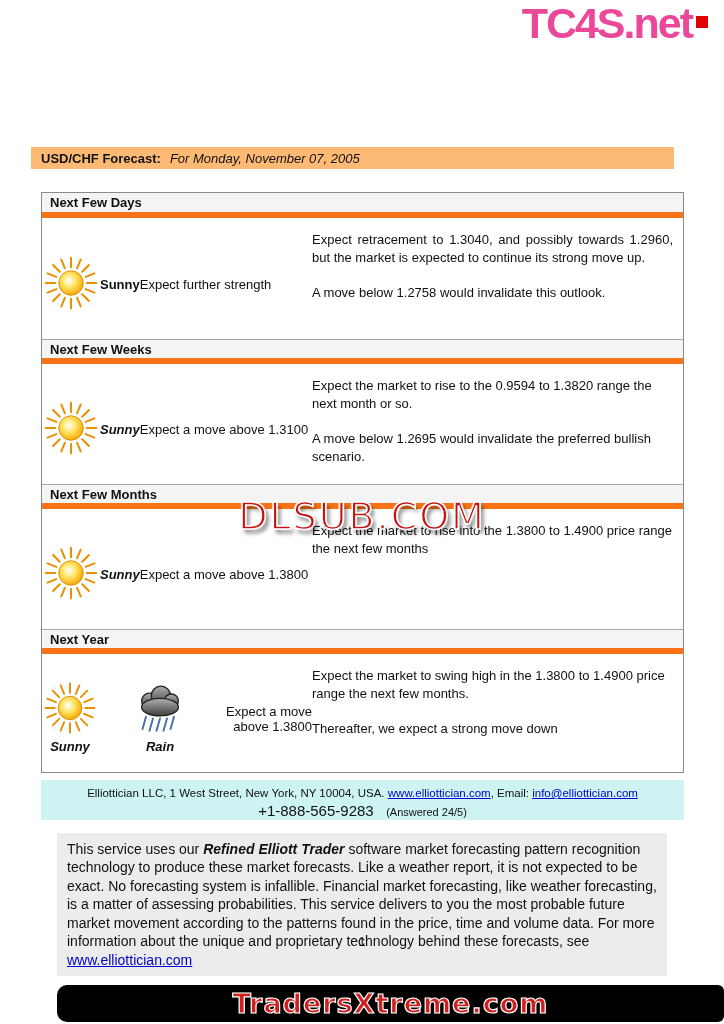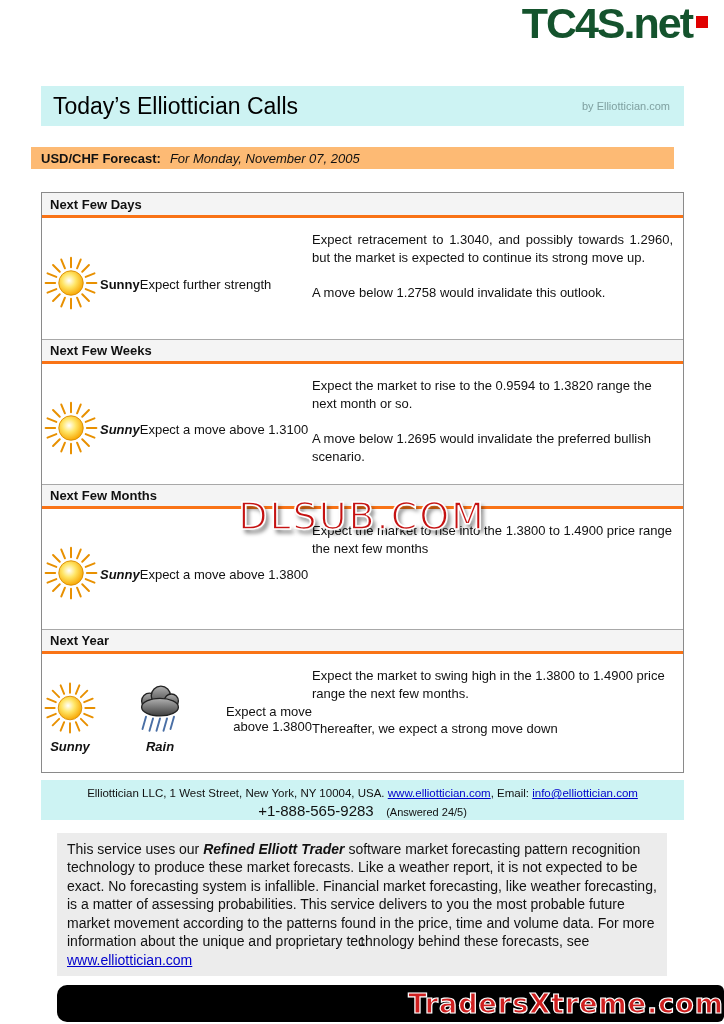--- a/index.html
+++ b/index.html
@@ -1,33 +1,33 @@
 <!DOCTYPE html>
 <html><head>
 <meta charset="utf-8">
 <style>
   body{margin:0;background:#ffffff;}
   .page{position:relative;width:724px;height:1024px;background:#fff;font-family:"Liberation Sans",sans-serif;color:#111;overflow:hidden;}
 
   
-  .tc4s{position:absolute;top:2px;right:16px;font-size:43px;font-weight:bold;color:#14532d;letter-spacing:-2px;line-height:1;}
+  .tc4s{position:absolute;top:2px;right:16px;font-size:43px;font-weight:bold;color:#ec4899;letter-spacing:-2px;line-height:1;}
   .redbox{display:inline-block;width:12px;height:12px;background:#e00000;margin-left:4px;vertical-align:10px;}
 
   
   .header{position:absolute;left:41px;top:86px;width:643px;height:40px;background:#cdf3f3;display:flex;align-items:center;justify-content:space-between;padding:0 14px 0 12px;box-sizing:border-box;}
   .title{font-size:23px;color:#000;}
   .byline{font-size:11px;color:#7fa0a0;}
 
   
   .forecast-bar{position:absolute;left:31px;top:147px;width:643px;height:22px;background:#fdba74;display:flex;align-items:center;padding:0 10px;box-sizing:border-box;font-size:13px;}
   .forecast-bar i{margin-left:9px;}
 
   
   .table{position:absolute;left:41px;top:192px;width:643px;border:1px solid #8a8a8a;box-sizing:border-box;background:#fff;}
-  .sec-header{height:25px;background:#f4f4f4;border-bottom:3px solid #f97316;display:flex;align-items:center;padding-left:8px;font-weight:bold;font-size:13px;box-sizing:border-box;}
+  .sec-header{height:25px;background:#f4f4f4;border-bottom:6px solid #f97316;display:flex;align-items:center;padding-left:8px;font-weight:bold;font-size:13px;box-sizing:border-box;}
   .sec-header.mid{border-top:1px solid #a8a8a8;}
   .sec-row{display:flex;}
   .sec-left{width:270px;box-sizing:border-box;display:flex;flex-direction:row;align-items:center;padding-top:8px;text-align:right;}
   .sec-right{flex:1;box-sizing:border-box;padding:13px 10px 0 0;font-size:13px;line-height:1.38;}
   .sec-right p{margin:0 0 17px;}
   .justify{text-align:justify;}
   .icon-pair{display:flex;gap:34px;}
   .icon-stack{display:flex;flex-direction:column;align-items:center;}
   .wx-label{font-weight:bold;font-size:13px;margin-top:3px;}
   .italic{font-style:italic;}
@@ -44,21 +44,21 @@
   
   .disclaimer{position:absolute;left:57px;top:833px;width:610px;background:#ececec;box-sizing:border-box;padding:7px 10px;font-size:14px;line-height:1.32;}
   .brand{font-style:italic;}
 
   .pagenum{position:absolute;top:935px;left:0;width:100%;text-align:center;font-size:12.5px;}
 
   
   .dlsub{position:absolute;top:494px;left:50%;transform:translateX(-50%);font-size:38px;font-weight:400;letter-spacing:2px;color:#c51212;-webkit-text-stroke:1.6px #ffffff;text-shadow:0 0 2px #fff,3px 4px 4px rgba(0,0,0,0.55);z-index:5;white-space:nowrap;font-family:"DejaVu Sans",sans-serif;}
 
   
-  .bottombar{position:absolute;left:57px;right:0;top:985px;height:37px;background:#000;border-radius:10px 6px 6px 10px;display:flex;align-items:center;justify-content:flex-end;z-index:6;}
+  .bottombar{position:absolute;left:57px;right:0;top:985px;height:37px;background:#000;border-radius:10px 6px 6px 10px;display:flex;align-items:center;justify-content:center;z-index:6;}
   .tx{font-size:27px;font-weight:bold;color:#cf1f1f;-webkit-text-stroke:1.2px #ffffff;letter-spacing:1px;font-family:"DejaVu Sans",sans-serif;}
 </style>
 </head>
 <body>
 
 <svg width="0" height="0" style="position:absolute" aria-hidden="true">
   <defs>
     <radialGradient id="sunGrad" cx="42%" cy="40%" r="62%">
       <stop offset="0%" stop-color="#ffffff"></stop>
       <stop offset="45%" stop-color="#ffe566"></stop>
@@ -104,24 +104,20 @@
     </symbol>
   </defs>
 </svg>
 
 <div class="page">
 
   <div class="tc4s">
     <span>TC4S.net</span><span class="redbox"></span>
   </div>
 
-  <div class="header">
-    <span class="title">Today’s Elliottician Calls</span>
-    <span class="byline">by Elliottician.com</span>
-  </div>
 
   <div class="forecast-bar">
     <b>USD/CHF Forecast:</b>
     <i>For Monday, November 07, 2005</i>
   </div>
 
   <div class="table">
 
     <div class="sec-header">
       <span>Next Few Days</span>

